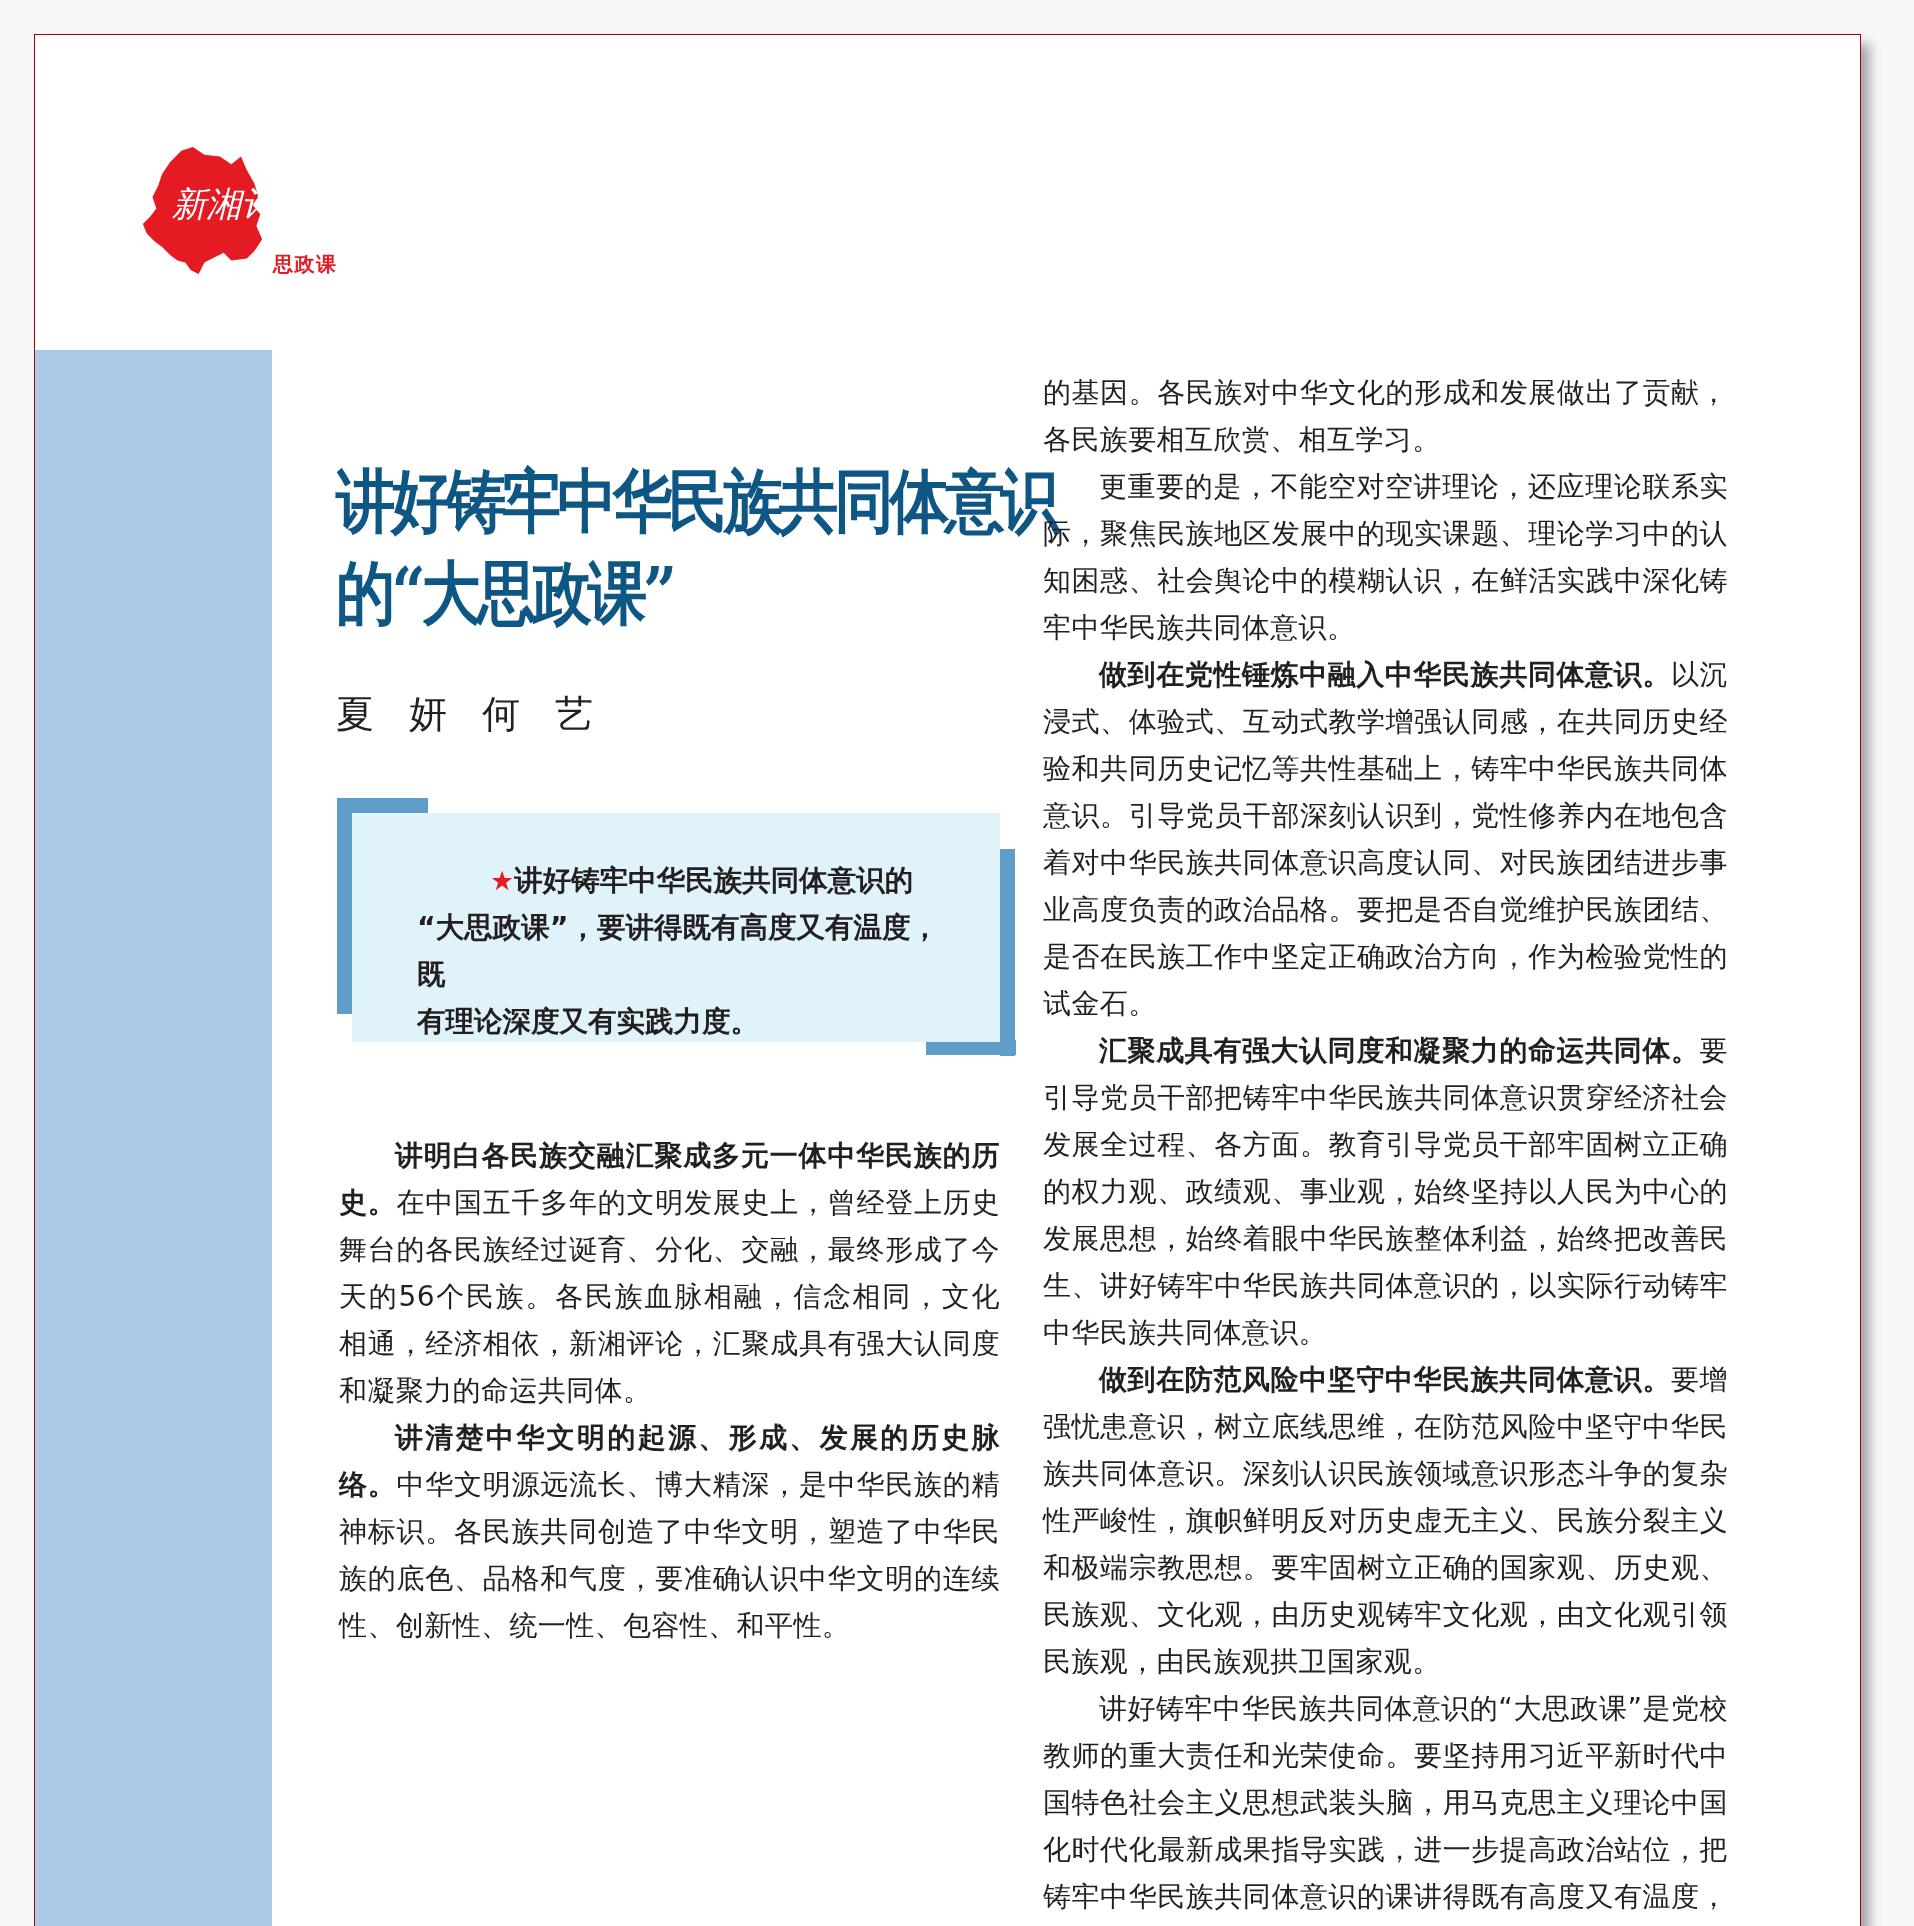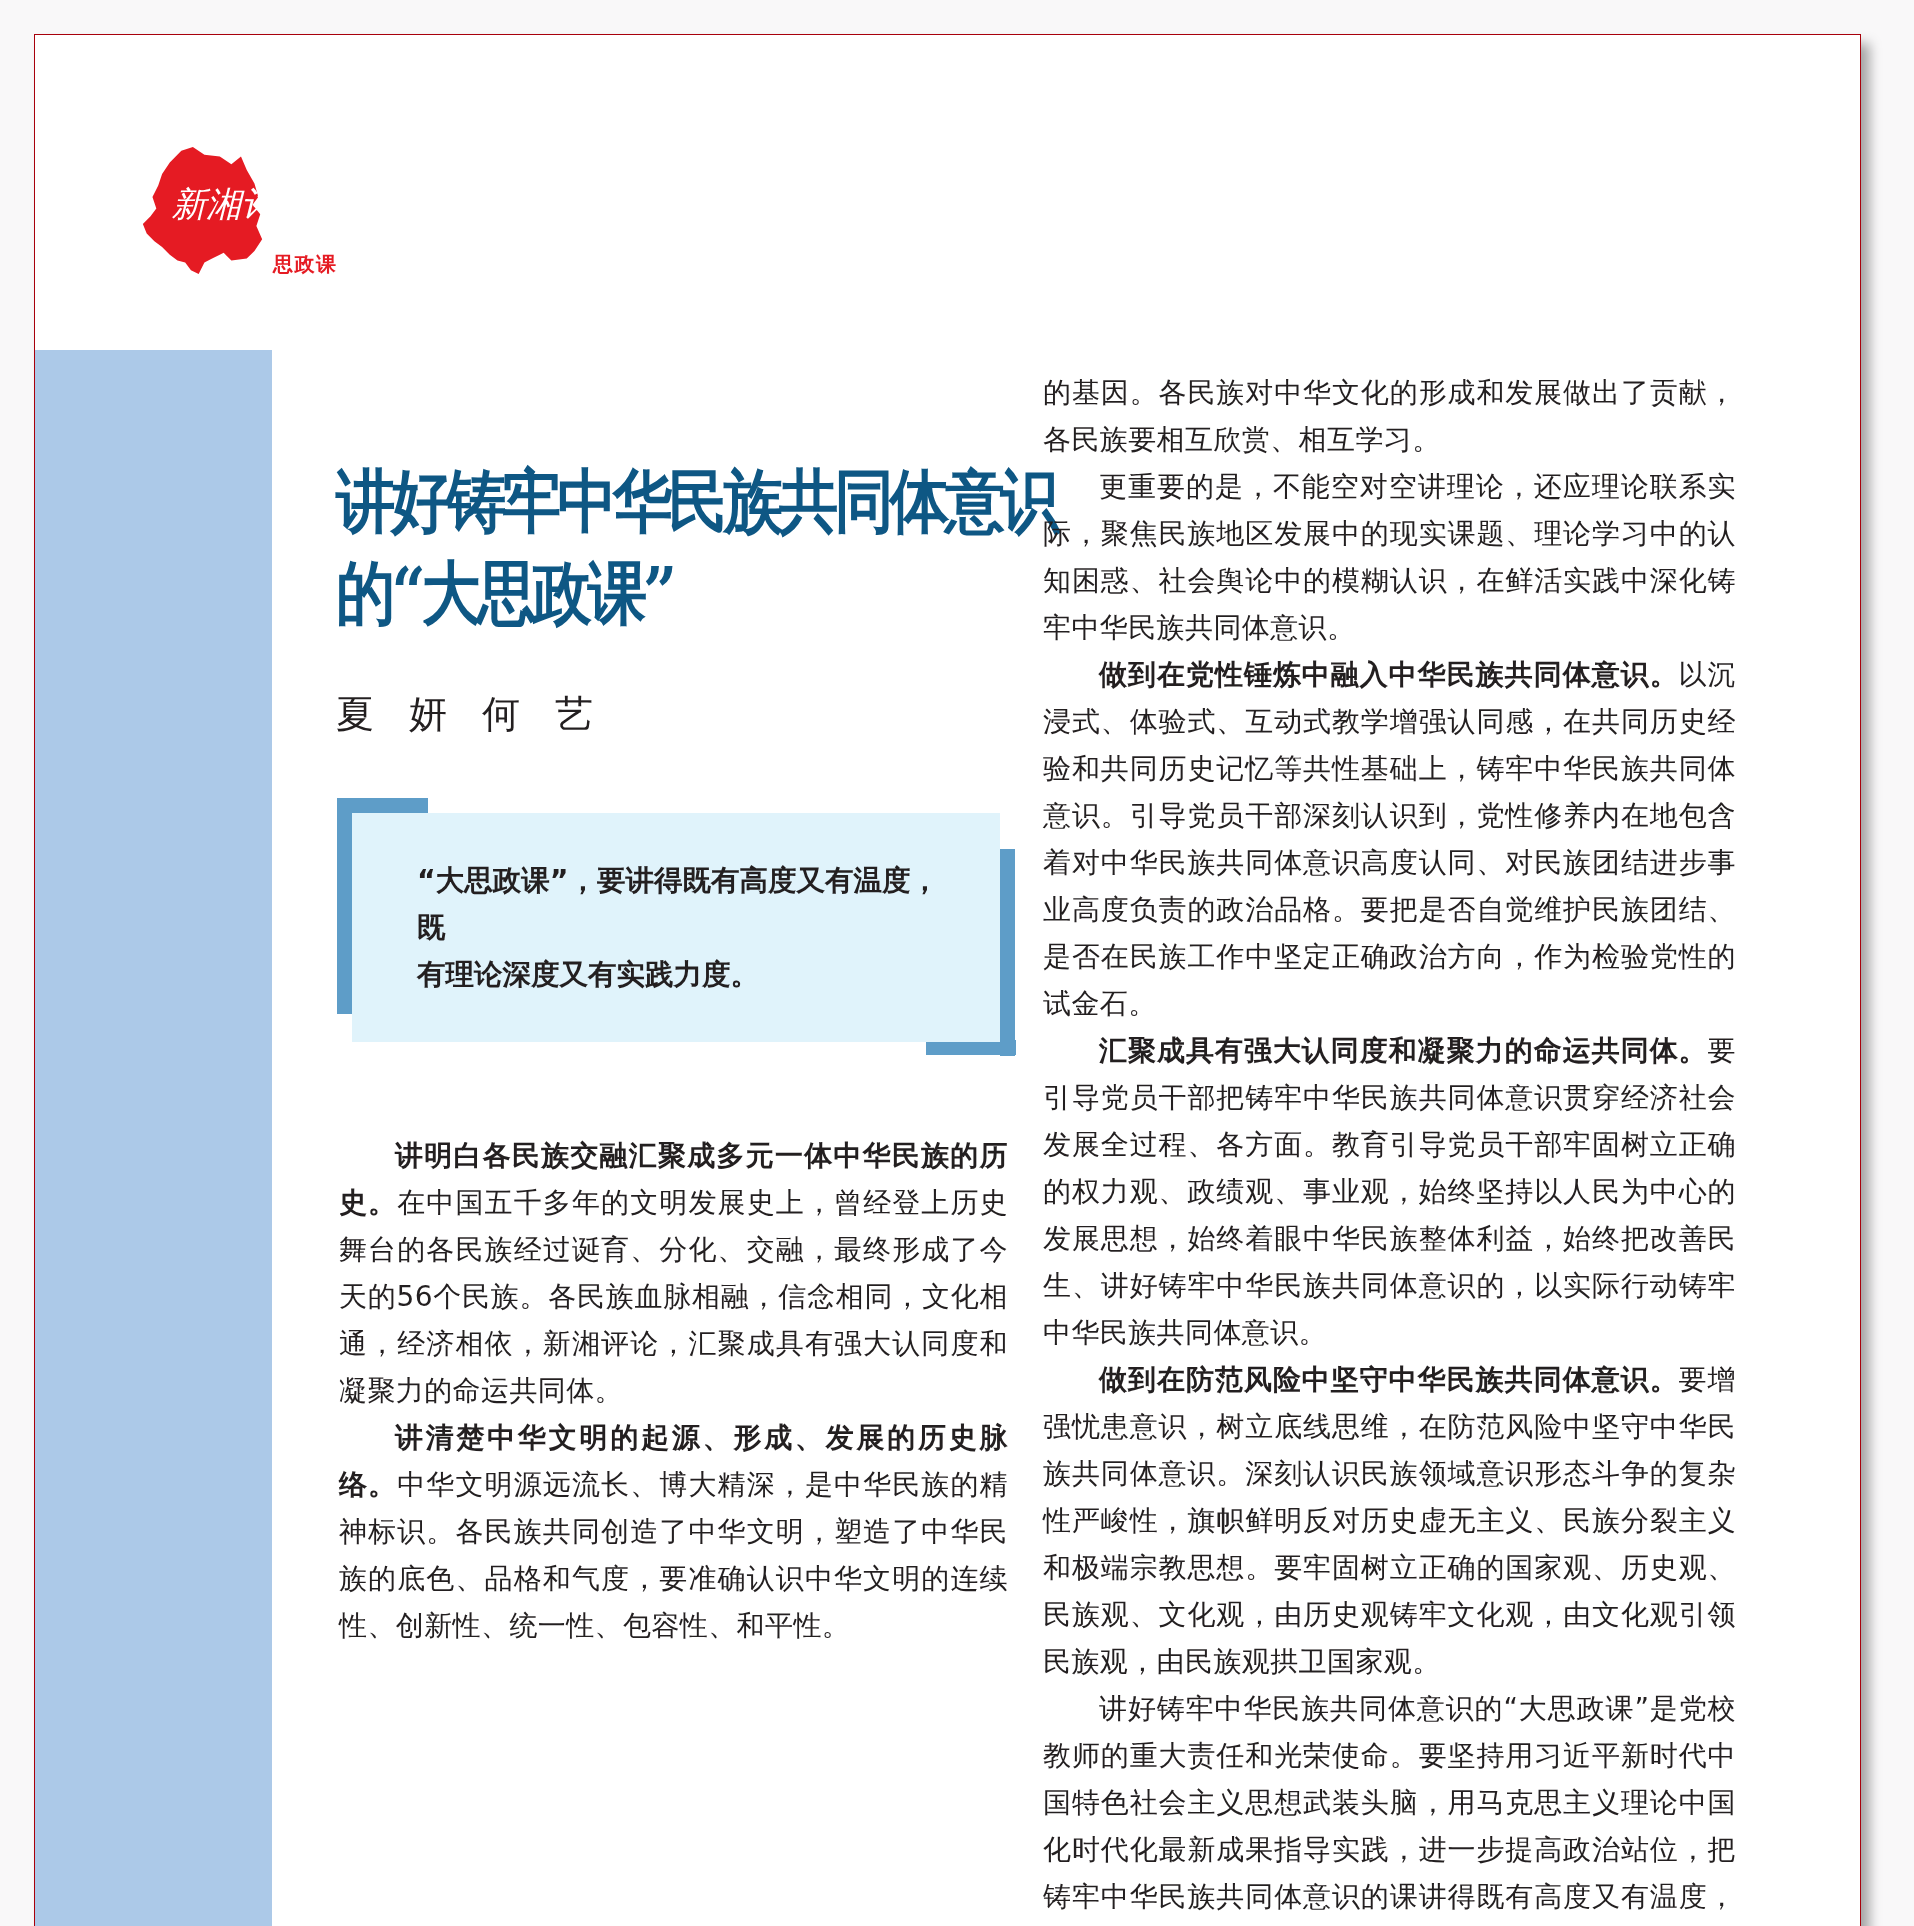--- a/index.html
+++ b/index.html
@@ -40,21 +40,21 @@
     font-size:28.5px; font-weight:bold; line-height:47px; color:#231f20;
   }
   .callout .star { color:#e51b23; font-size:27px; margin-left:73px; }
   .col {
     font-family:"DejaVu Sans","Liberation Sans",sans-serif;
     font-size:28px; line-height:47px; color:#231f20; text-align:justify;
     letter-spacing:0.4px;
   }
   .col-left { left:304px; top:1097px; width:673px; }
   .col-right { left:1008px; top:334px; width:697px; }
-  .col p { margin:0 4px 0 0; text-indent:56px; }
+  .col p { margin:0 12px 0 0; text-indent:56px; }
   .col p.cont { text-indent:0; }
   .col b { font-weight:bold; }
 </style>
 </head>
 <body>
 
 <div class="page">
 
   <svg class="abs logo-map" viewBox="0 0 370 330">
     <path d="M130 10 L160 0 L190 20 L230 25 L260 45 L285 25 L300 60 L320 95 L330 130 L315 150 L335 175 L325 205 L340 240 L320 270 L300 290 L260 295 L240 275 L210 290 L190 300 L175 330 L155 320 L140 300 L120 295 L100 280 L80 260 L60 245 L40 225 L30 200 L50 180 L65 160 L55 130 L70 100 L80 70 L100 40 Z" fill="#e51b23"></path>
@@ -69,20 +69,21 @@
     <span>的“大思政课”</span>
   </div>
 
   <div class="abs authors">夏妍何艺</div>
 
   <div class="abs bracket-tl"></div>
   <div class="abs bracket-tl2"></div>
   <div class="abs bracket-br2"></div>
   <div class="abs bracket-br"></div>
   <div class="abs callout">
+    <div><span class="star">★</span><span>讲好铸牢中华民族共同体意识的</span></div>
     <div>“大思政课”，要讲得既有高度又有温度，既</div>
     <div>有理论深度又有实践力度。</div>
   </div>
 
   <div class="abs col col-left">
     <p><b>讲明白各民族交融汇聚成多元一体中华民族的历史。</b><span>在中国五千多年的文明发展史上，曾经登上历史舞台的各民族经过诞育、分化、交融，最终形成了今天的56个民族。各民族血脉相融，信念相同，文化相通，经济相依，新湘评论，汇聚成具有强大认同度和凝聚力的命运共同体。</span></p>
     <p><b>讲清楚中华文明的起源、形成、发展的历史脉络。</b><span>中华文明源远流长、博大精深，是中华民族的精神标识。各民族共同创造了中华文明，塑造了中华民族的底色、品格和气度，要准确认识中华文明的连续性、创新性、统一性、包容性、和平性。</span></p>
 
   </div>
 

